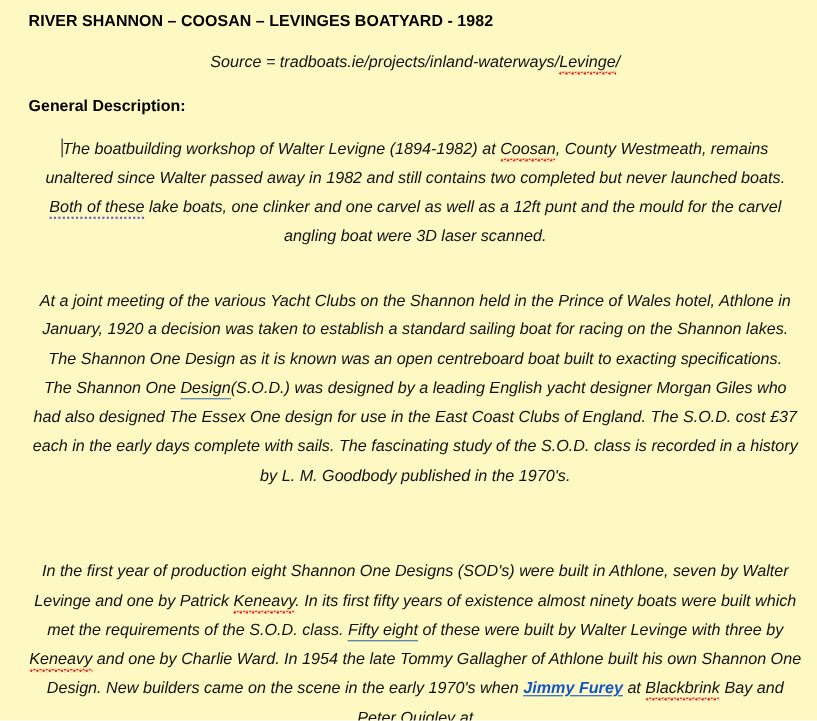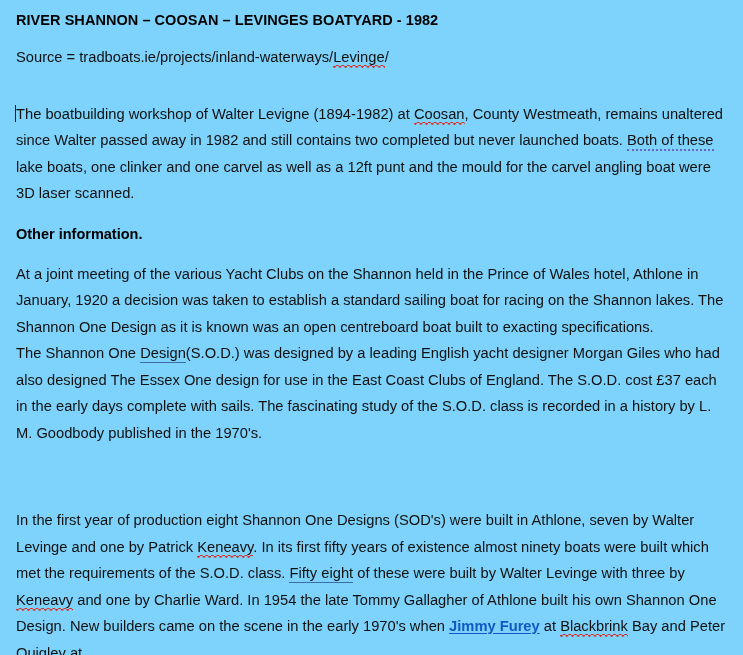--- a/index.html
+++ b/index.html
@@ -11,40 +11,41 @@
     width: 743px;
     height: 655px;
     overflow: hidden;
     font-family: "Liberation Sans", sans-serif;
     color: #000000;
   }
   .page {
     position: relative;
     width: 743px;
     height: 655px;
-    background: #7dd3fc;
+    background: #fef9c3;
     box-sizing: border-box;
-    padding: 8px 14px 0 16px;
+    padding: 8px 14px 0 26px;
   }
 
   .doc-title {
     font-size: 14.5px;
     font-weight: bold;
     line-height: 20px;
     margin: 0 0 0 0;
     padding-top: 2px;
     letter-spacing: 0.05px;
   }
 
   .para {
     font-size: 14.7px;
     line-height: 26.5px;
     margin: 0;
-    text-align: left;
+    text-align: center;
     color: #111111;
+    font-style: italic;
   }
 
   .spacer-sm { height: 14px; }
   .spacer-md { height: 15px; }
   .spacer-lg { height: 16px; }
   .spacer-gap { height: 61px; }
 
   .heading {
     font-size: 14.5px;
     font-weight: bold;
@@ -108,28 +109,28 @@
 <div class="page">
 
   <div class="doc-title">RIVER SHANNON – COOSAN – LEVINGES BOATYARD - 1982</div>
 
   <div class="spacer-sm"></div>
 
   <p class="para"><span>Source = tradboats.ie/projects/inland-waterways/</span><span class="sp">Levinge</span><span>/</span></p>
 
   <div class="spacer-md"></div>
 
+  <div class="heading">General Description:</div>
 
   <div class="spacer-md"></div>
 
   <p class="para"><span class="caret"></span><span>The boatbuilding workshop of Walter Levigne (1894-1982) at </span><span class="sp">Coosan</span><span>, County Westmeath, remains unaltered since Walter passed away in 1982 and still contains two completed but never launched boats. </span><span class="gd">Both of these</span><span> lake boats, one clinker and one carvel as well as a 12ft punt and the mould for the carvel angling boat were 3D laser scanned.</span></p>
 
   <div class="spacer-lg"></div>
 
-  <div class="heading">Other information.</div>
 
   <div class="spacer-lg"></div>
 
   <p class="para">At a joint meeting of the various Yacht Clubs on the Shannon held in the Prince of Wales hotel, Athlone in January, 1920 a decision was taken to establish a standard sailing boat for racing on the Shannon lakes. The Shannon One Design as it is known was an open centreboard boat built to exacting specifications.</p>
 
   <p class="para"><span>The Shannon One </span><span class="gr">Design</span><span>(S.O.D.) was designed by a leading English yacht designer Morgan Giles who had also designed The Essex One design for use in the East Coast Clubs of England. The S.O.D. cost £37 each in the early days complete with sails. The fascinating study of the S.O.D. class is recorded in a history by L. M. Goodbody published in the 1970's.</span></p>
 
   <div class="spacer-gap"></div>
 
   <p class="para"><span>In the first year of production eight Shannon One Designs (SOD's) were built in Athlone, seven by Walter Levinge and one by Patrick </span><span class="sp">Keneavy</span><span>. In its first fifty years of existence almost ninety boats were built which met the requirements of the S.O.D. class. </span><span class="gr">Fifty eight</span><span> of these were built by Walter Levinge with three by </span><span class="sp">Keneavy</span><span> and one by Charlie Ward. In 1954 the late Tommy Gallagher of Athlone built his own Shannon One Design. New builders came on the scene in the early 1970's when </span><span class="link">Jimmy Furey</span><span> at </span><span class="sp">Blackbrink</span><span> Bay and Peter Quigley at </span></p>

